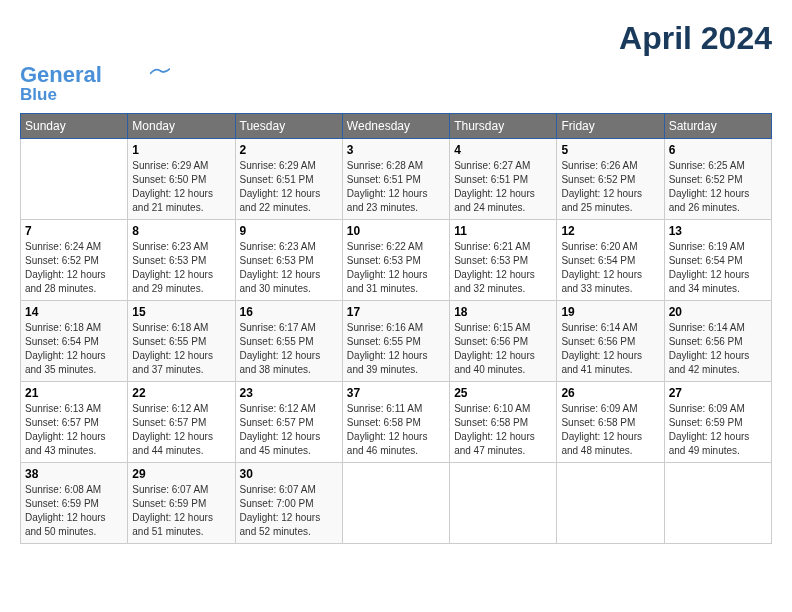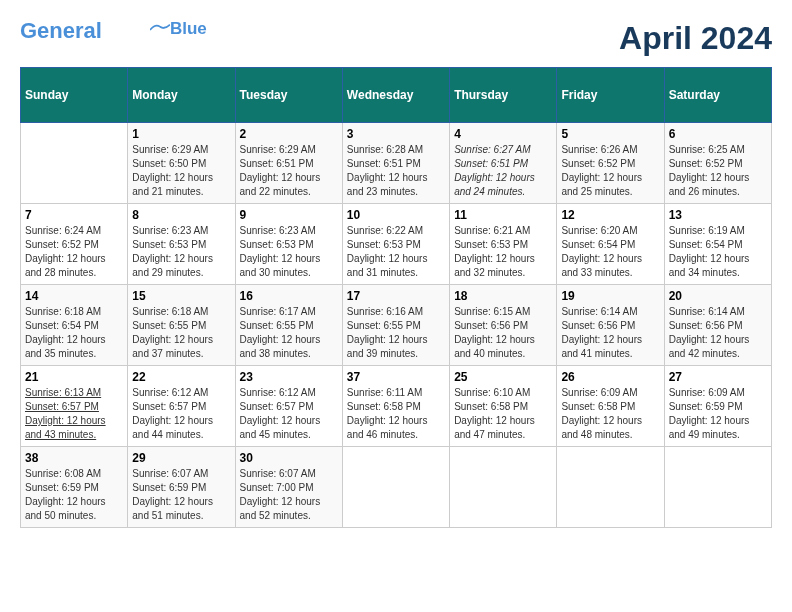--- a/index.html
+++ b/index.html
@@ -11,22 +11,23 @@
       padding: 20px;
     }
     .header {
       display: flex;
       justify-content: space-between;
       align-items: flex-start;
       margin-bottom: 10px;
     }
     .logo {
       display: flex;
-      flex-direction: row;
+      flex-direction: column;
       align-items: flex-start;
+      margin-top: 44px;
     }
     .logo-text {
       font-size: 22px;
       font-weight: bold;
       color: #1a3a5c;
       line-height: 1;
     }
     .logo-text span {
       color: #4a90d9;
     }
@@ -47,26 +48,26 @@
     .location {
       font-size: 14px;
       color: #333;
     }
     table {
       width: 100%;
       border-collapse: collapse;
       font-size: 11px;
     }
     thead tr th {
-      background-color: #0f766e;
+      background-color: #737373;
       color: #fff;
-      padding: 20px 4px;
+      padding: 5px 4px;
       text-align: left;
       font-size: 12px;
-      font-weight: bold;
+      font-weight: normal;
       border: 1px solid #2a5fa5;
     }
     tbody tr td {
       border: 1px solid #ccc;
       vertical-align: top;
       padding: 4px;
       width: 14.28%;
       min-height: 80px;
       background: #fff;
     }
@@ -140,21 +141,21 @@
         </td>
         <td>
           <span class="day-number">3</span>
           <div class="day-info" style="white-space: pre-line;">Sunrise: 6:28 AM
 Sunset: 6:51 PM
 Daylight: 12 hours
 and 23 minutes.</div>
         </td>
         <td>
           <span class="day-number">4</span>
-          <div class="day-info" style="white-space: pre-line; font-style: italic;">Sunrise: 6:27 AM
+          <div class="day-info" style="white-space: pre-line;">Sunrise: 6:27 AM
 Sunset: 6:51 PM
 Daylight: 12 hours
 and 24 minutes.</div>
         </td>
         <td>
           <span class="day-number">5</span>
           <div class="day-info" style="white-space: pre-line;">Sunrise: 6:26 AM
 Sunset: 6:52 PM
 Daylight: 12 hours
 and 25 minutes.</div>
@@ -265,21 +266,21 @@
           <span class="day-number">20</span>
           <div class="day-info" style="white-space: pre-line;">Sunrise: 6:14 AM
 Sunset: 6:56 PM
 Daylight: 12 hours
 and 42 minutes.</div>
         </td>
       </tr>
       <tr>
         <td>
           <span class="day-number">21</span>
-          <div class="day-info" style="white-space: pre-line; text-decoration: underline;">Sunrise: 6:13 AM
+          <div class="day-info" style="white-space: pre-line;">Sunrise: 6:13 AM
 Sunset: 6:57 PM
 Daylight: 12 hours
 and 43 minutes.</div>
         </td>
         <td>
           <span class="day-number">22</span>
           <div class="day-info" style="white-space: pre-line;">Sunrise: 6:12 AM
 Sunset: 6:57 PM
 Daylight: 12 hours
 and 44 minutes.</div>

